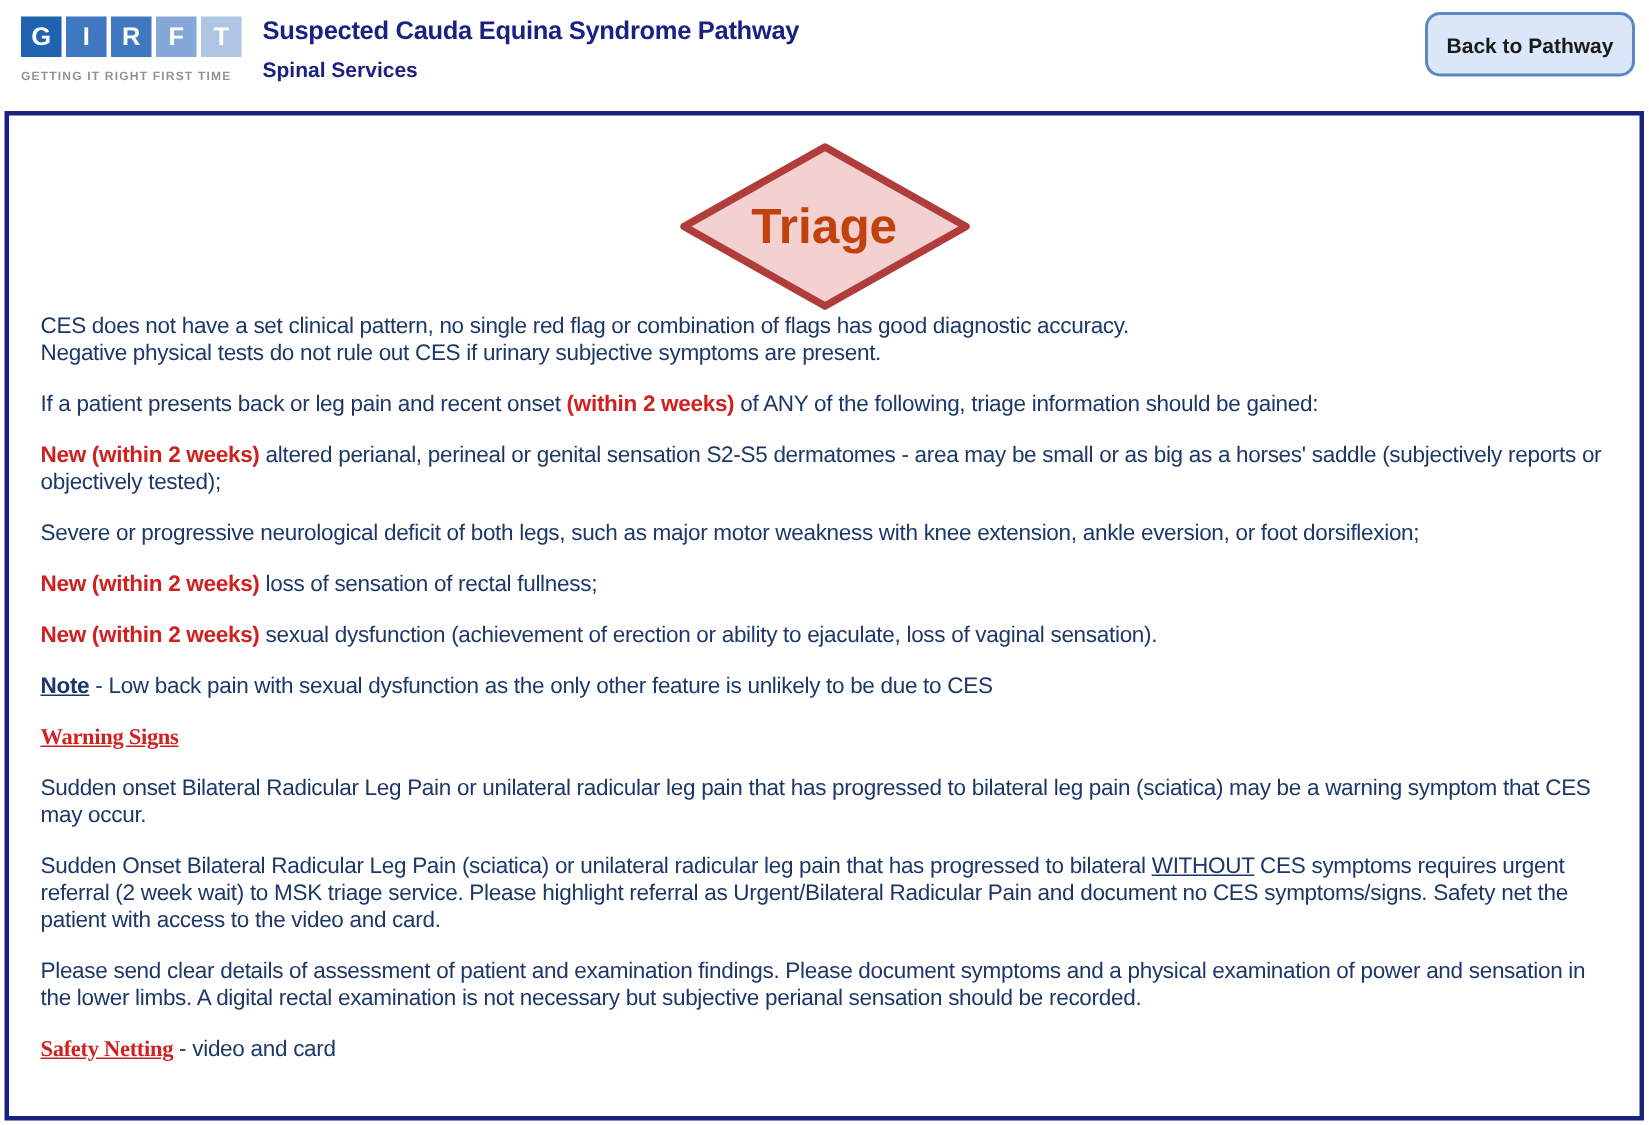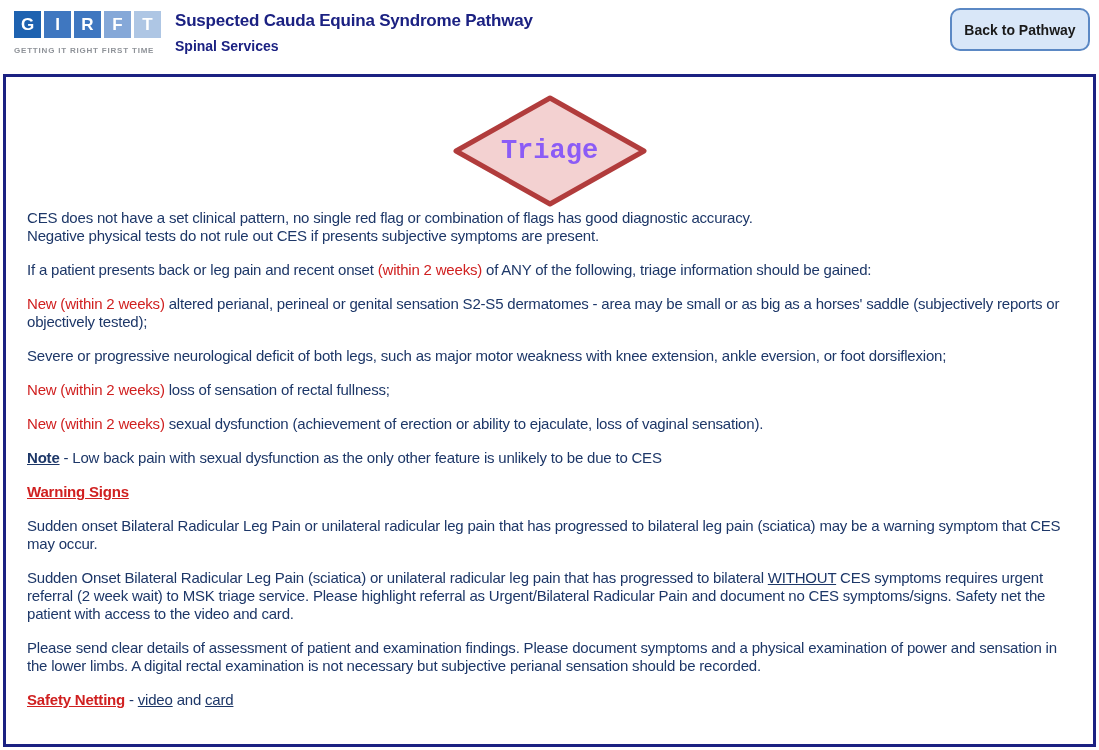--- a/index.html
+++ b/index.html
@@ -21,33 +21,33 @@
             background:var(--button-bg,#d9e7f8);border:2px solid var(--button-border,#5b88c4);
             border-radius:10px;font-family:inherit;font-size:14px;font-weight:bold;color:#1a1a1a;cursor:pointer;}
 
   
   .content-box{position:absolute;left:3px;right:3px;top:74px;bottom:3px;
             border:3px solid var(--box-border,#1b2182);background:#fff;}
 
   
   .diamond-wrap{position:absolute;left:50%;transform:translateX(-50%);top:15px;width:200px;height:118px;}
   .diamond-label{position:absolute;inset:0;display:flex;align-items:center;justify-content:center;
-            font-size:27px;font-weight:bold;color:#8b5cf6;font-family:Liberation Mono, monospace;}
+            font-size:33px;font-weight:bold;color:#c2410c;}
 
   
   .text-area{position:absolute;left:21px;right:18px;top:132px;}
   .text-area p{margin:0 0 16px 0;font-size:15px;line-height:18px;
             color:var(--body-navy,#1d3768);letter-spacing:-0.2px;}
   .seg-plain{}
-  .seg-red-bold{color:var(--alert-red,#d02020);font-weight:normal;}
+  .seg-red-bold{color:var(--alert-red,#d02020);font-weight:bold;}
   .seg-bold{font-weight:normal;}
   .seg-bold-underline{font-weight:bold;text-decoration:underline;margin-top:40px;}
-  .seg-red-bold-underline{color:var(--alert-red,#d02020);font-weight:bold;text-decoration:underline;}
+  .seg-red-bold-underline{color:var(--alert-red,#d02020);font-weight:bold;text-decoration:underline;font-family:Liberation Serif, serif;}
   .seg-underline{text-decoration:underline;}
-  .seg-link{text-decoration:underline;cursor:pointer;text-align:right;}
+  .seg-link{cursor:pointer;text-align:right;}
 </style>
 </head>
 <body>
 
 <div class="page">
 
   <div class="header">
     <div class="logo">
       <div class="logo-row">
           <div class="logo-box" style="background: rgb(30, 98, 176);">G</div>
@@ -68,21 +68,21 @@
   <div class="content-box">
 
     <div class="diamond-wrap">
       <svg width="200" height="118" viewBox="0 0 200 118">
         <polygon points="100,6 194,59 100,112 6,59" stroke-width="5" stroke-linejoin="round" fill="#f3d1d1" stroke="#b13c3c"></polygon>
       </svg>
       <div class="diamond-label">Triage</div>
     </div>
 
     <div class="text-area">
-        <p><span class="seg-plain">CES does not have a set clinical pattern, no single red flag or combination of flags has good diagnostic accuracy.</span><br><span class="seg-plain">Negative physical tests do not rule out CES if presents subjective symptoms are present.</span></p>
+        <p><span class="seg-plain">CES does not have a set clinical pattern, no single red flag or combination of flags has good diagnostic accuracy.</span><br><span class="seg-plain">Negative physical tests do not rule out CES if urinary subjective symptoms are present.</span></p>
         <p><span class="seg-plain">If a patient presents back or leg pain and recent onset </span><span class="seg-red-bold">(within 2 weeks)</span><span class="seg-plain"> of </span><span class="seg-bold">ANY</span><span class="seg-plain"> of the following, triage information should be gained:</span></p>
         <p><span class="seg-red-bold">New (within 2 weeks)</span><span class="seg-plain"> altered perianal, perineal or genital sensation S2-S5 dermatomes - area may be small or as big as a horses' saddle (subjectively reports or objectively tested);</span></p>
         <p><span class="seg-plain">Severe or progressive neurological deficit of both legs, such as major motor weakness with knee extension, ankle eversion, or foot dorsiflexion;</span></p>
         <p><span class="seg-red-bold">New (within 2 weeks)</span><span class="seg-plain"> loss of sensation of rectal fullness;</span></p>
         <p><span class="seg-red-bold">New (within 2 weeks)</span><span class="seg-plain"> sexual dysfunction (achievement of erection or ability to ejaculate, loss of vaginal sensation).</span></p>
         <p><span class="seg-bold-underline">Note</span><span class="seg-plain"> - Low back pain with sexual dysfunction as the only other feature is unlikely to be due to CES</span></p>
         <p><span class="seg-red-bold-underline">Warning Signs</span></p>
         <p><span class="seg-plain">Sudden onset Bilateral Radicular Leg Pain or unilateral radicular leg pain that has progressed to bilateral leg pain (sciatica) may be a warning symptom that CES may occur.</span></p>
         <p><span class="seg-plain">Sudden Onset Bilateral Radicular Leg Pain (sciatica) or unilateral radicular leg pain that has progressed to bilateral </span><span class="seg-underline">WITHOUT</span><span class="seg-plain"> CES symptoms requires urgent referral (2 week wait) to MSK triage service. Please highlight referral as Urgent/Bilateral Radicular Pain and document no CES symptoms/signs. Safety net the patient with access to the video and card.</span></p>
         <p><span class="seg-plain">Please send clear details of assessment of patient and examination findings. Please document symptoms and a physical examination of power and sensation in the lower limbs. A digital rectal examination is not necessary but subjective perianal sensation should be recorded.</span></p>

